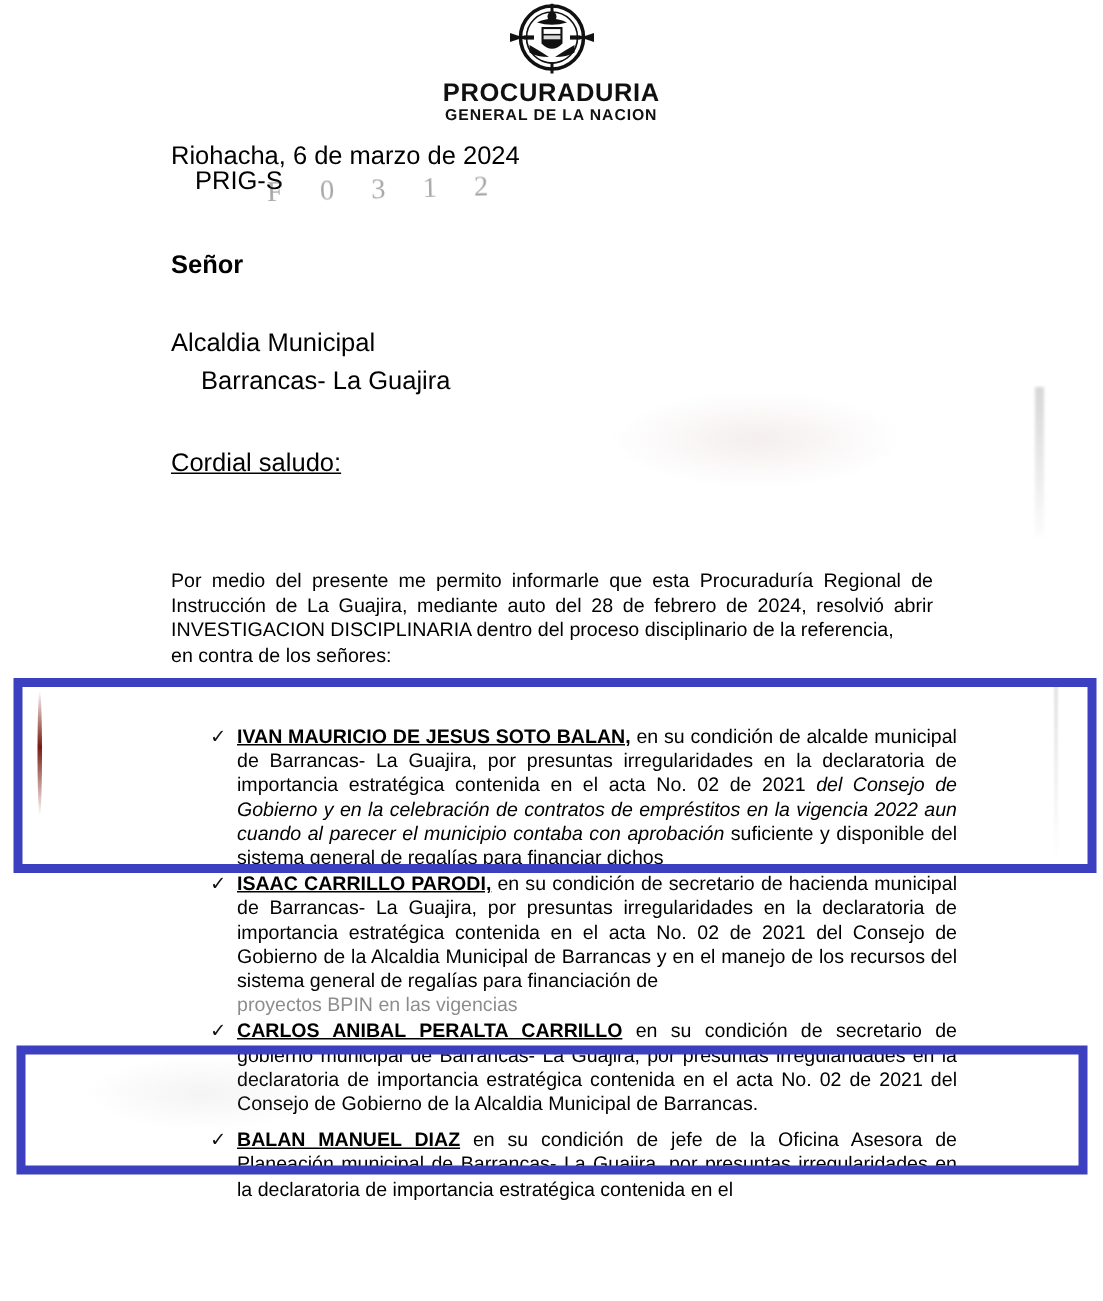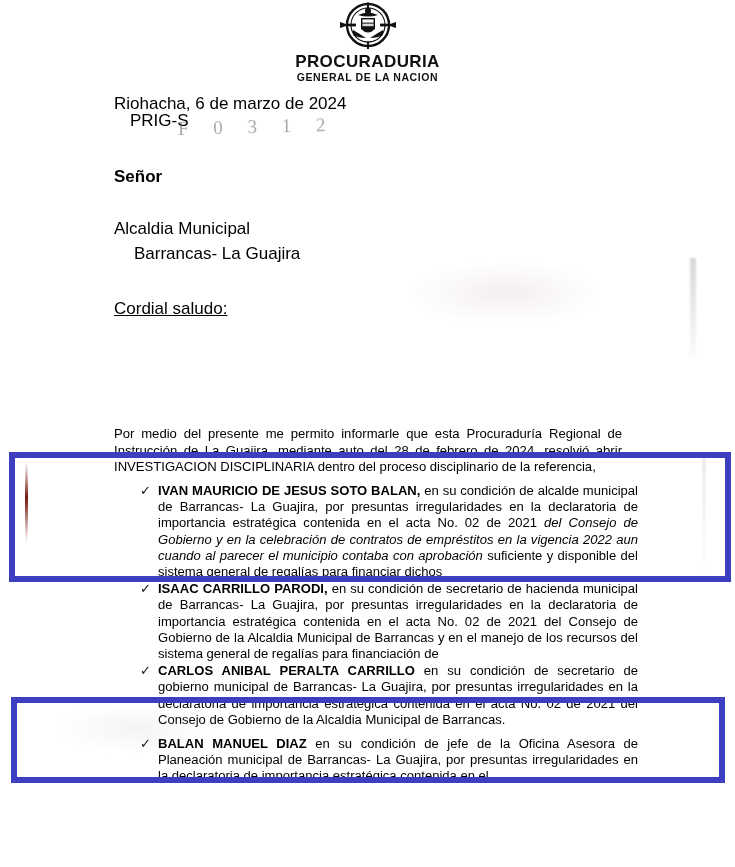--- a/index.html
+++ b/index.html
@@ -123,21 +123,20 @@
 
   
   .para {
     position: absolute;
     left: 114px; top: 379px;
     width: 508px;
     font-size: 13.1px;
     line-height: 16.6px;
     text-align: justify;
     text-justify: inter-word;
-    margin-top: 47px;
   }
   .para .last { text-align: left; }
 
   
   .charges {
     position: absolute;
     left: 140px; top: 483px;
     width: 498px;
   }
   .charge {
@@ -154,21 +153,21 @@
     padding-top: 0px;
   }
   .charge-body {
     flex: 1;
     font-size: 13.05px;
     line-height: 16.2px;
     text-align: justify;
     text-justify: inter-word;
   }
   .charge-body .tail { text-align: left; }
-  .nm { font-weight: bold; }
+  .nm { font-weight: bold; text-decoration: underline; }
   .it { font-style: italic; }
 
   
   .occluded {
     color: #2f2f33;
     opacity: .55;
   }
 
   
   .hl-box {
@@ -227,35 +226,37 @@
   <div class="stamp">F 0 3 1 2</div>
 
   <div class="tx senor">Señor</div>
   <div class="tx alcaldia">Alcaldia Municipal</div>
   <div class="tx barrancas">Barrancas- La Guajira</div>
 
   <div class="tx saludo">Cordial saludo:</div>
 
   <div class="para">
     <span>Por medio del presente me permito informarle que esta Procuraduría Regional de Instrucción de La Guajira, mediante auto del 28 de febrero de 2024, resolvió abrir INVESTIGACION DISCIPLINARIA dentro del proceso disciplinario de la referencia,</span>
+    <div class="last">en contra de los señores:</div>
   </div>
 
   <div class="charges">
 
     <div class="charge">
       <div class="check">✓</div>
       <div class="charge-body">
         <span class="nm">IVAN MAURICIO DE JESUS SOTO BALAN,</span><span> en su condición de alcalde municipal de Barrancas- La Guajira, por presuntas irregularidades en la declaratoria de importancia estratégica contenida en el acta No. 02 de 2021 </span><span class="it">del Consejo de Gobierno y en la celebración de contratos de empréstitos en la vigencia 2022 aun cuando al parecer el municipio contaba con aprobación </span><span>suficiente y disponible del sistema general de regalías para financiar dichos</span>
       </div>
     </div>
 
     <div class="charge">
       <div class="check">✓</div>
       <div class="charge-body">
         <span class="nm">ISAAC CARRILLO PARODI,</span><span> en su condición de secretario de hacienda municipal de Barrancas- La Guajira, por presuntas irregularidades en la declaratoria de importancia estratégica contenida en el acta No. 02 de 2021 del Consejo de Gobierno de la Alcaldia Municipal de Barrancas y en el manejo de los recursos del sistema general de regalías para financiación de</span>
+        <div class="tail occluded">proyectos BPIN en las vigencias</div>
       </div>
     </div>
 
     <div class="charge">
       <div class="check">✓</div>
       <div class="charge-body">
         <span class="nm">CARLOS ANIBAL PERALTA CARRILLO</span><span> en su condición de secretario de gobierno municipal de Barrancas- La Guajira, por presuntas irregularidades en la declaratoria de importancia estratégica contenida en el acta No. 02 de 2021 del Consejo de Gobierno de la Alcaldia Municipal de Barrancas.</span>
       </div>
     </div>
 

